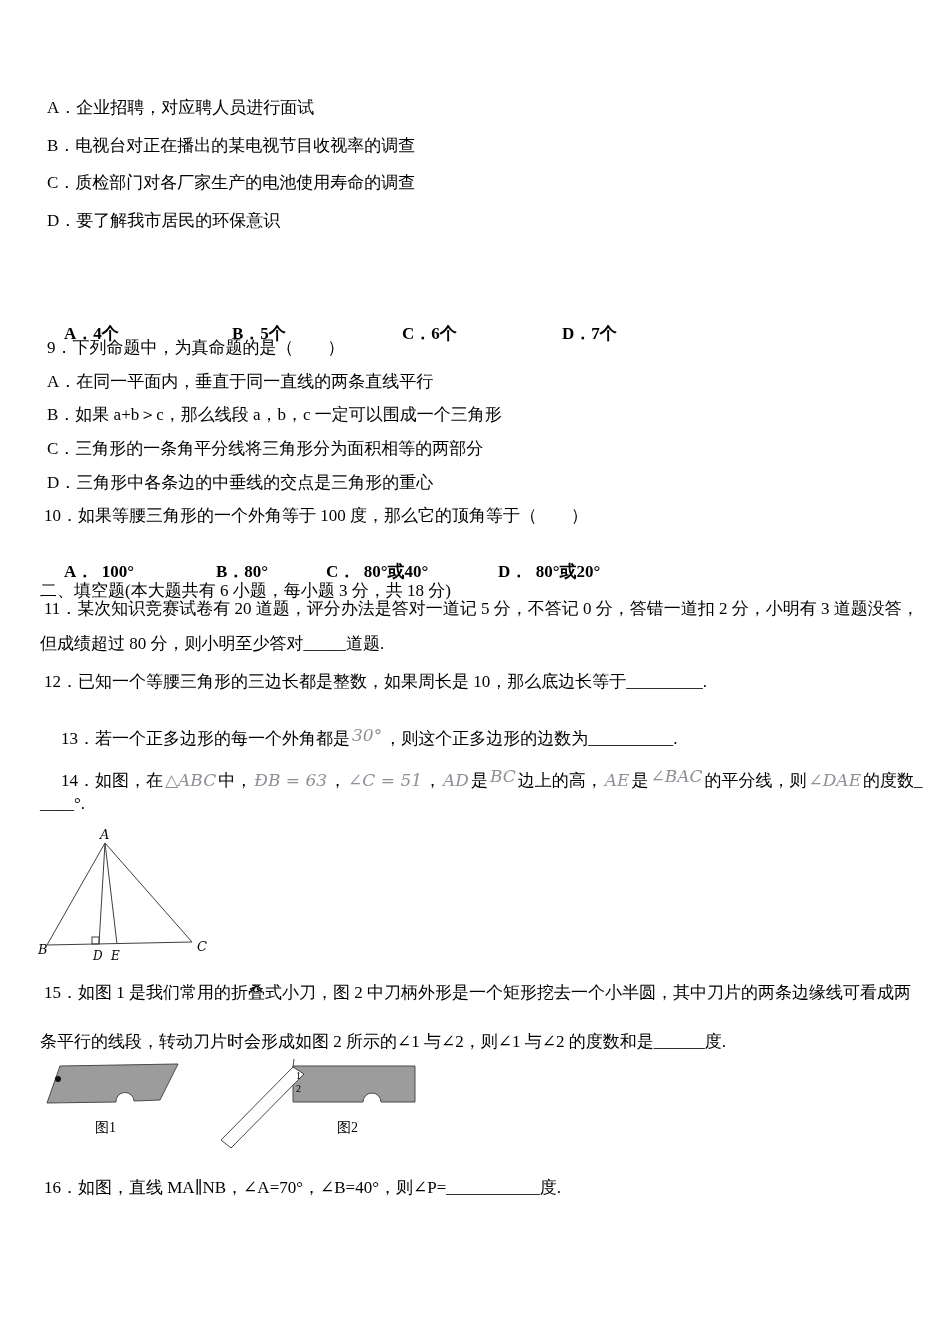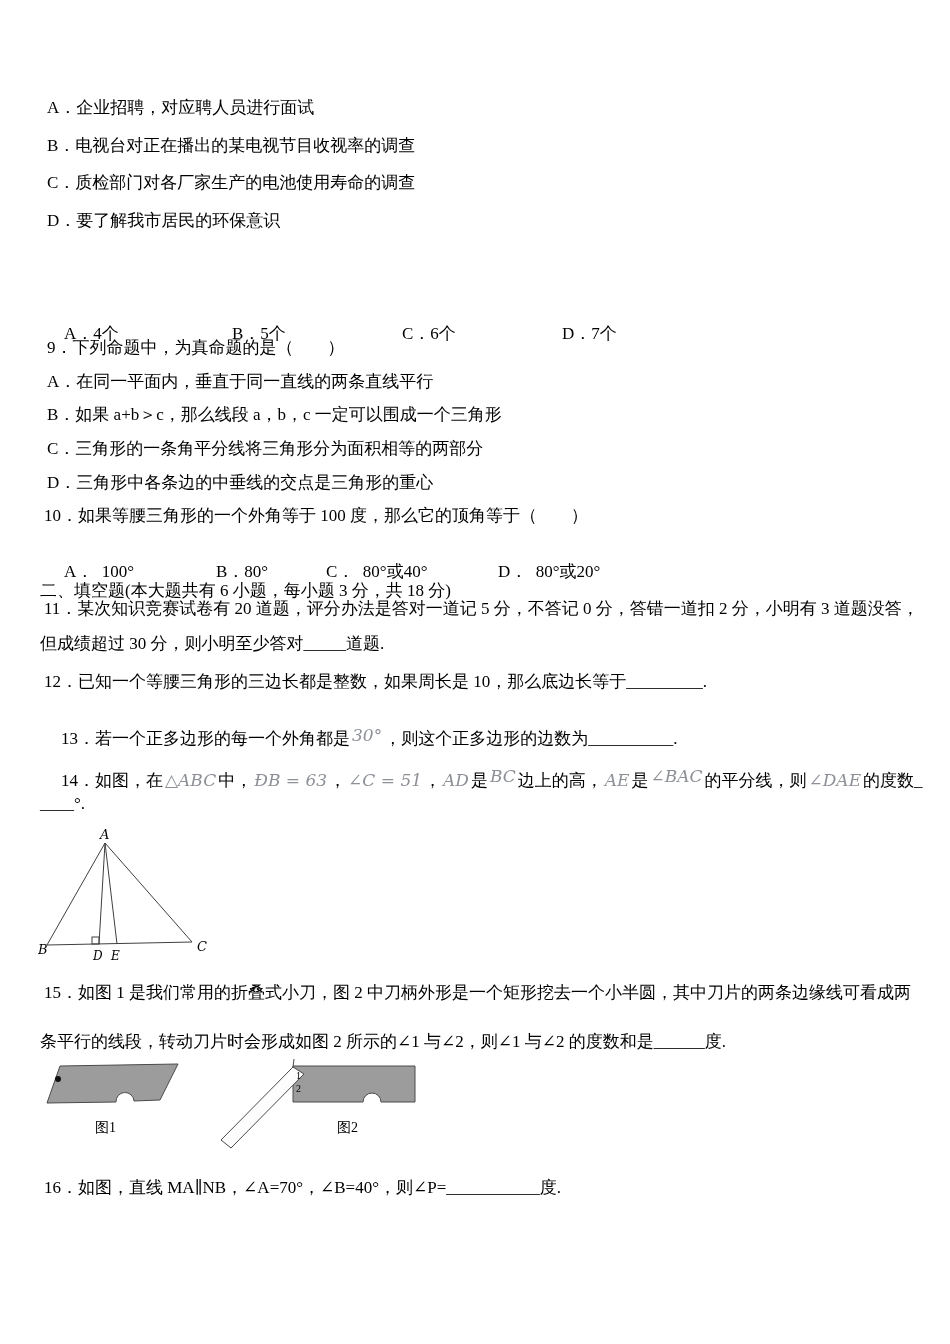--- a/index.html
+++ b/index.html
@@ -14,21 +14,21 @@
     overflow: hidden;
     border-radius: 24px;
   }
   .line {
     position: absolute;
     left: 47px;
     white-space: pre;
     line-height: 22px;
   }
   .cont { left: 40px; }
-  .opt-cell { display: inline-block; vertical-align: top; }
+  .opt-cell { display: inline-block; vertical-align: top; font-weight: bold; }
   .w168 { width: 168px; } .w170 { width: 170px; } .w160 { width: 160px; }
   .w108 { width: 108px; } .w110 { width: 110px; margin-left: 44px; } .w172 { width: 172px; }
   .math {
     color: #8d9096;
     font-style: italic;
     font-family: "DejaVu Serif", "Liberation Serif", serif;
     padding: 0 2px;
   }
   .raised { position: relative; top: -4px; }
   .raised3 { position: relative; top: -3px; }
@@ -57,21 +57,21 @@
   <div class="line" style="top:472px">D．三角形中各条边的中垂线的交点是三角形的重心</div>
 
   <div class="line" style="top:505px;left:44px">10．如果等腰三角形的一个外角等于 100 度，那么它的顶角等于（　　）</div>
   <div class="line" style="top:539px">
     <span class="opt-cell w108">A．  100°</span><span class="opt-cell w110">B．80°</span><span class="opt-cell w172">C．  80°或40°</span><span class="opt-cell">D．  80°或20°</span>
   </div>
 
   <div class="line" style="top:580px;left:40px">二、填空题(本大题共有 6 小题，每小题 3 分，共 18 分)</div>
 
   <div class="line" style="top:598px;left:44px">11．某次知识竞赛试卷有 20 道题，评分办法是答对一道记 5 分，不答记 0 分，答错一道扣 2 分，小明有 3 道题没答，</div>
-  <div class="line cont" style="top:633px">但成绩超过 30 分，则小明至少答对_____道题.</div>
+  <div class="line cont" style="top:633px">但成绩超过 80 分，则小明至少答对_____道题.</div>
 
   <div class="line" style="top:671px;left:44px">12．已知一个等腰三角形的三边长都是整数，如果周长是 10，那么底边长等于_________.</div>
 
   <div class="line" style="top:705px;left:44px">
     <span>13．若一个正多边形的每一个外角都是</span><span class="math raised3">30°</span><span>，则这个正多边形的边数为__________.</span>
   </div>
 
   <div class="line" style="top:747px;left:44px">
     <span>14．如图，在</span><span class="math">△ABC</span><span>中，</span><span class="math">ÐB = 63</span><span>，</span><span class="math">∠C = 51</span><span>，</span><span class="math">AD</span><span>是</span><span class="math raised">BC</span><span>边上的高，</span><span class="math">AE</span><span>是</span><span class="math raised">∠BAC</span><span>的平分线，则</span><span class="math">∠DAE</span><span>的度数_</span>
   </div>

